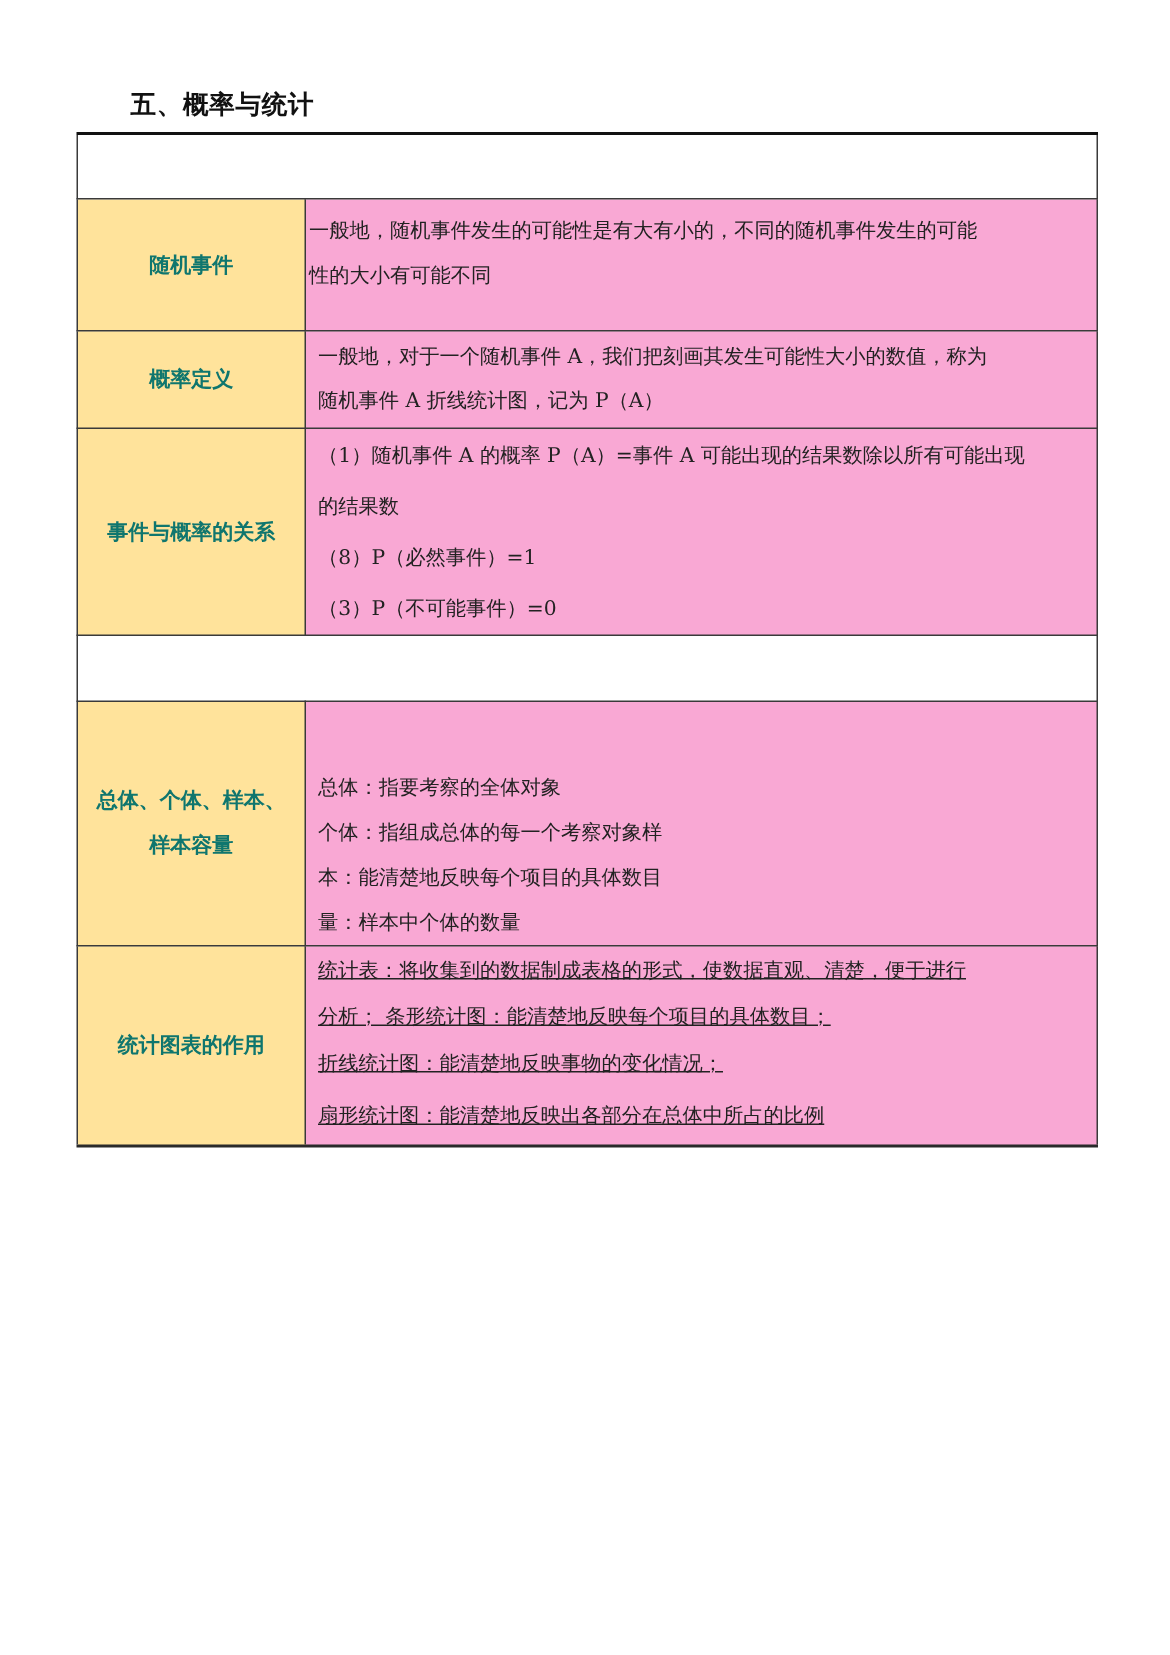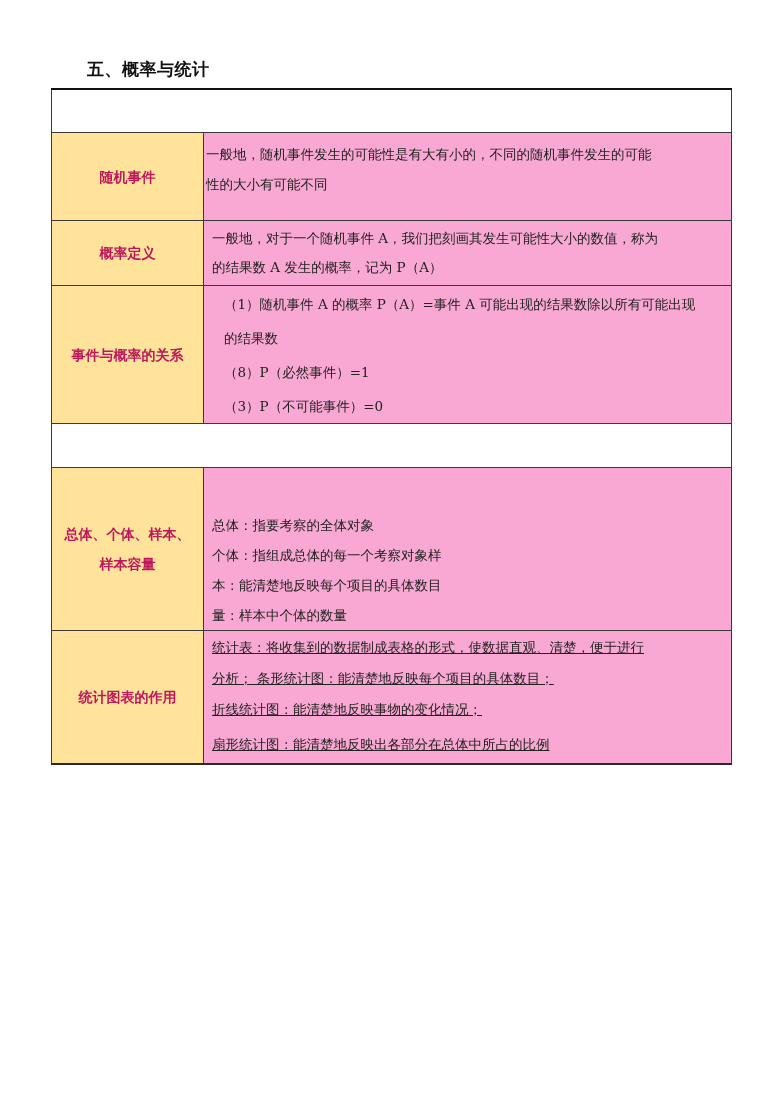--- a/index.html
+++ b/index.html
@@ -40,21 +40,21 @@
     }
     table.kb tr.outer-top td { border-top: 2px solid #111; }
     col.c-label { width: 152px; }
     col.c-content { width: 528px; }
     td.label {
       background: #FFE39B;
       text-align: center;
       font-family: "DejaVu Sans", "Liberation Sans", sans-serif;
       font-weight: bold;
       font-size: 14px;
-      color: #be185d;
+      color: #0f766e;
       line-height: 30px;
     }
     td.content {
       background: #f9a8d4;
       font-size: 13.5px;
       color: #222;
     }
     td.blank {
       background: #ffffff;
     }
@@ -65,21 +65,21 @@
       display: block;
       white-space: nowrap;
     }
     
     tr.r-header td { height: 42px; }
     tr.r-random td { height: 87px; }
     tr.r-random .content-inner { padding-top: 6px; line-height: 30px; height: 81px; box-sizing: content-box; }
     tr.r-def td { height: 64px; }
     tr.r-def .content-inner { padding-left: 8px; line-height: 29px; }
     tr.r-rel td { height: 137px; }
-    tr.r-rel .content-inner { padding-left: 8px; margin-left: 12px; }
+    tr.r-rel .content-inner { padding-left: 8px; }
     tr.r-rel .line { line-height: 34px; }
     tr.r-gap td { height: 43px; }
     tr.r-pop td { height: 124px; }
     tr.r-pop .content-inner { padding-left: 8px; line-height: 30px; margin-top: 42px; }
     tr.r-chart td { height: 132px; }
     tr.r-chart .content-inner { padding-left: 8px; text-decoration: underline; }
     tr.r-chart .line { line-height: 31px; }
     tr.r-chart .line.last { line-height: 38px; }
     table.kb tr:last-child td { border-bottom: 2px solid #2a2a2a; }
   </style>
@@ -107,21 +107,21 @@
         <span class="line">性的大小有可能不同</span>
       </div>
     </td>
   </tr>
 
   <tr class="r-def">
     <td class="label">概率定义</td>
     <td class="content">
       <div class="content-inner">
         <span class="line">一般地，对于一个随机事件 A，我们把刻画其发生可能性大小的数值，称为</span>
-        <span class="line">的结果数 A 发生的概率，记为 P（A）</span>
+        <span class="line">随机事件 A 折线统计图，记为 P（A）</span>
       </div>
     </td>
   </tr>
 
   <tr class="r-rel">
     <td class="label">事件与概率的关系</td>
     <td class="content">
       <div class="content-inner">
         <span class="line">（1）随机事件 A 的概率 P（A）=事件 A 可能出现的结果数除以所有可能出现</span>
         <span class="line">的结果数</span>

